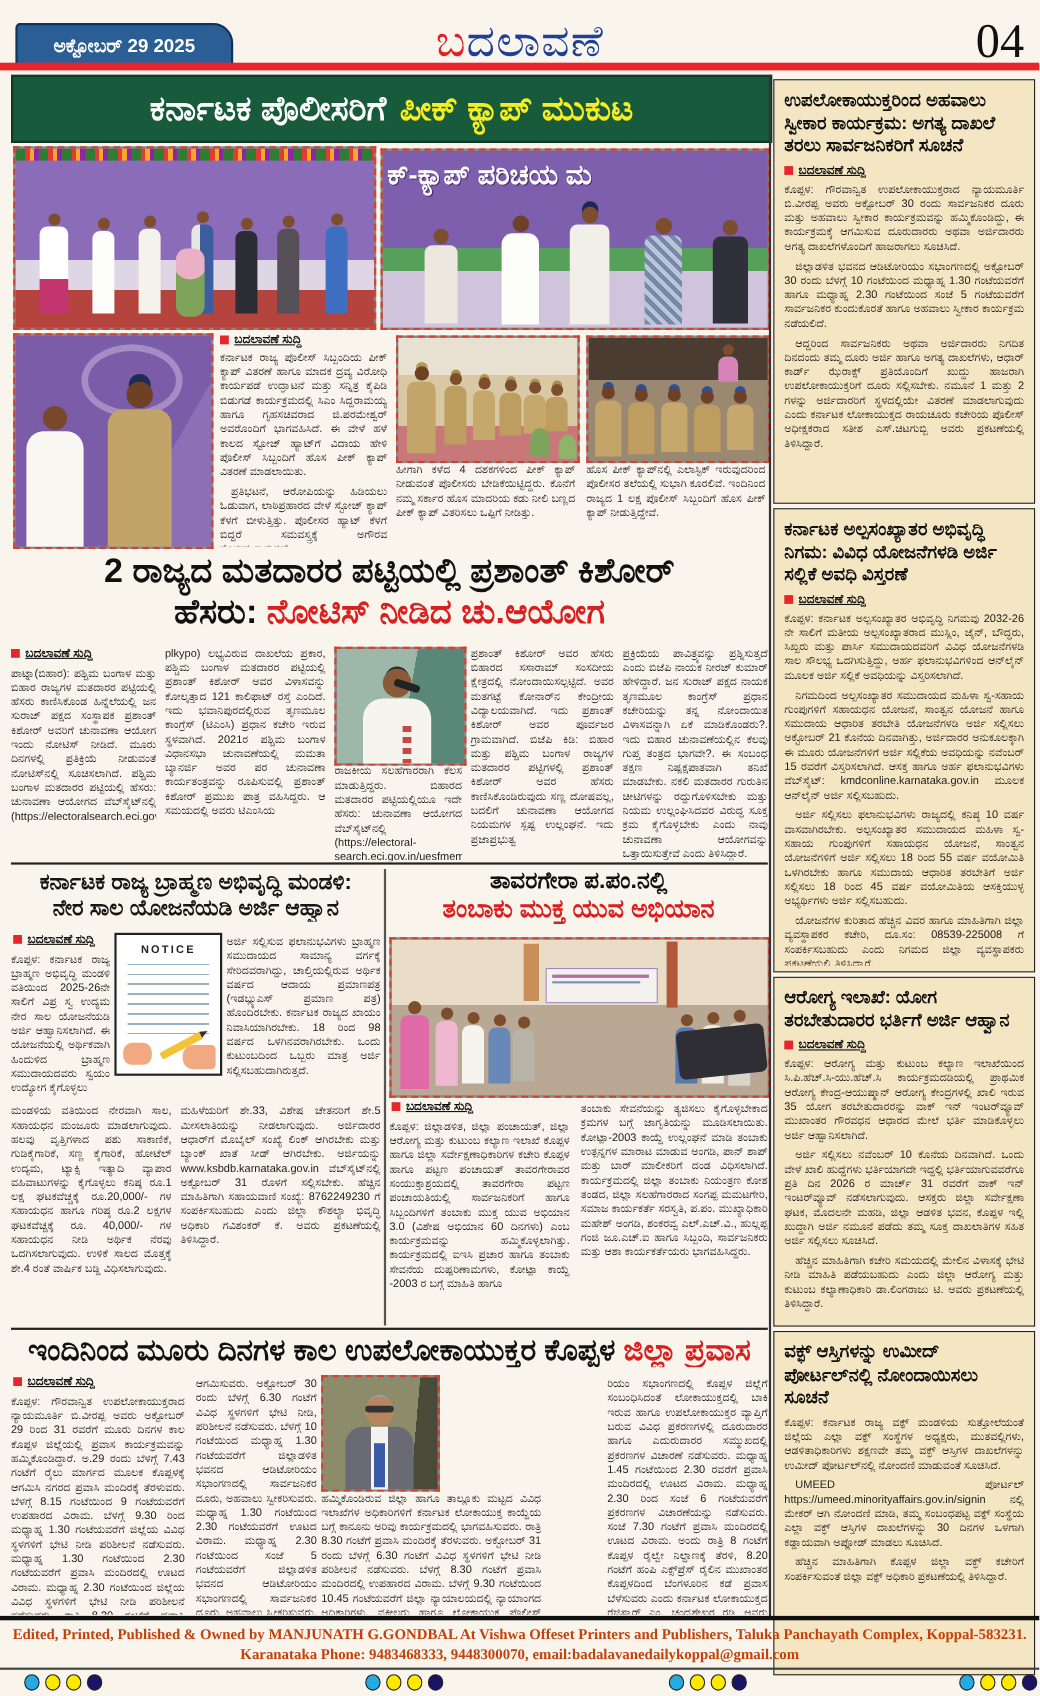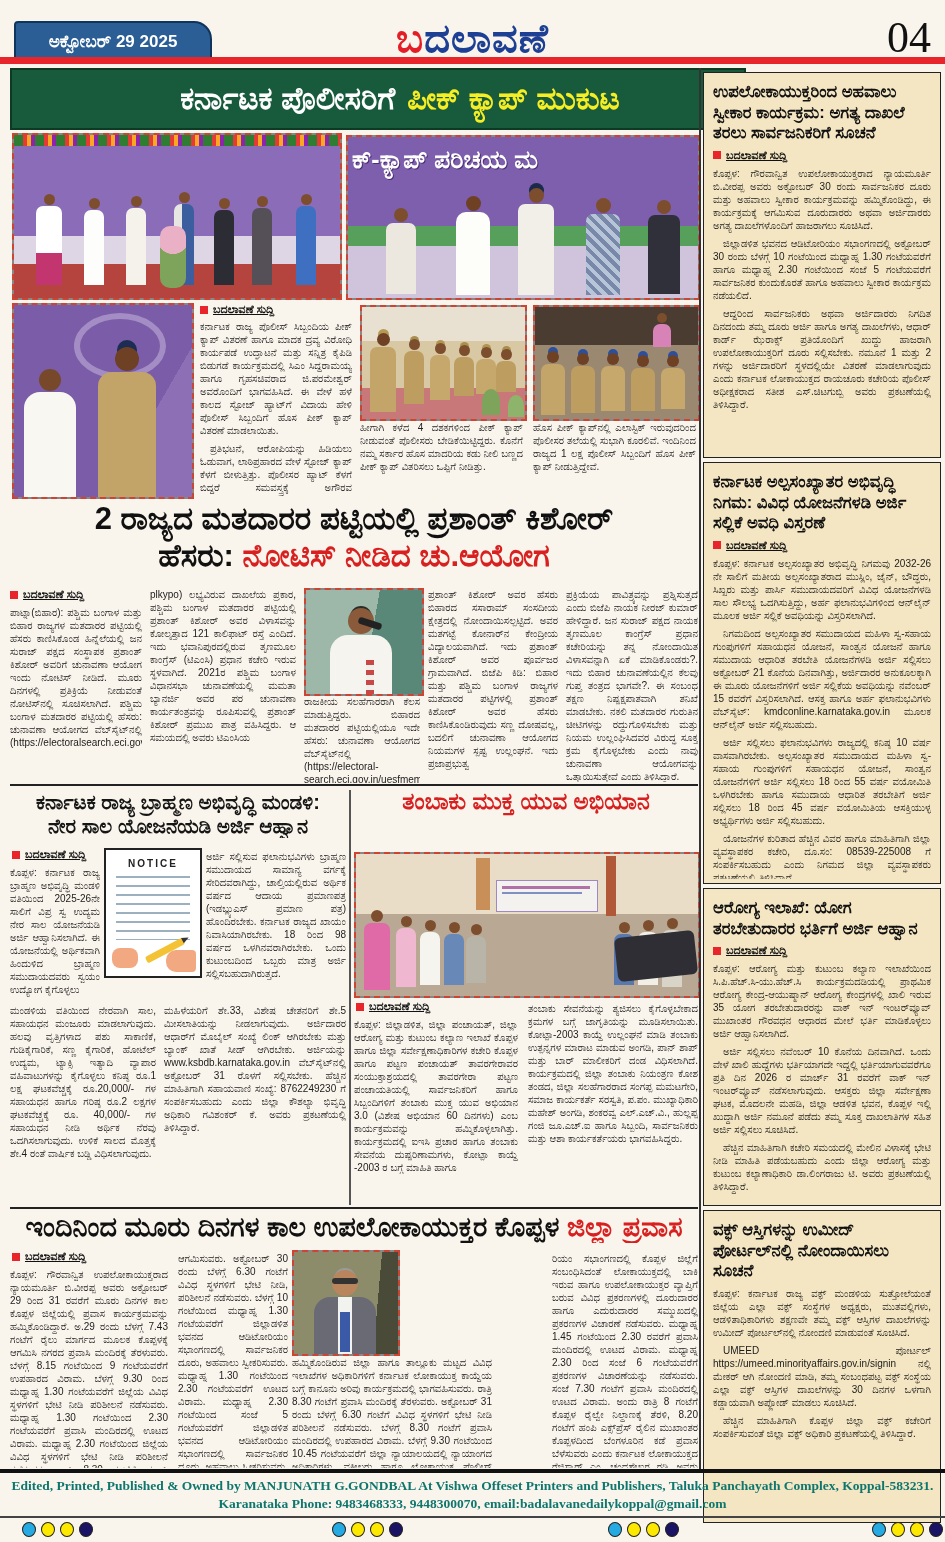--- a/index.html
+++ b/index.html
@@ -2,27 +2,27 @@
 <html><head>
 <meta charset="utf-8">
 <style>
   html,body{margin:0;padding:0;}
   body{width:945px;height:1542px;position:relative;background:#faf5ec;font-family:"Liberation Sans",sans-serif;color:#161616;overflow:hidden;}
   .abs{position:absolute;}
   .jt{text-align:justify;}
   .ovh{overflow:hidden;}
   
   .datebox{left:14px;top:21px;width:194px;height:37px;background:#2a5e95;border:2px solid #10355c;border-radius:4px 18px 4px 4px;color:#fff;font-weight:bold;font-size:17px;display:flex;align-items:center;justify-content:center;}
-  .masthead{left:0;right:0;top:16px;text-align:center;font-size:40px;font-weight:bold;letter-spacing:1px;}
+  .masthead{left:0;right:0;top:16px;text-align:center;font-size:40px;font-weight:normal;letter-spacing:1px;}
   .masthead .m1{color:#e41e26;}
   .masthead .m2{color:#1d3f94;}
   .pagenum{right:14px;top:12px;font-family:"Liberation Serif",serif;font-size:44px;color:#111;}
   .redrule{left:0;top:57px;width:945px;height:7px;background:#e8252b;}
   
-  .banner{left:10px;top:68px;width:688px;height:58px;background:#175a3c;border:2px solid #0c3a25;display:flex;align-items:center;justify-content:center;gap:12px;white-space:nowrap;overflow:hidden;padding-left:44px;}
+  .banner{left:10px;top:68px;width:688px;height:58px;background:#175a3c;border:2px solid #0c3a25;display:flex;align-items:center;justify-content:center;gap:12px;white-space:nowrap;overflow:hidden;}
   .banner .w{color:#ffffff;font-size:31px;font-weight:bold;}
   .banner .y{color:#f6ee24;font-size:31px;font-weight:bold;}
   
   .photo{position:absolute;border:2px dashed #cc4433;overflow:hidden;background:#888;}
   .ph-bg{position:absolute;inset:0;}
   .garland{position:absolute;left:0;top:0;right:0;height:11px;background:repeating-linear-gradient(90deg,#2e7d32 0 9px,#e53935 9px 13px,#f9a825 13px 17px,#8e24aa 17px 21px);}
   .person{position:absolute;width:20px;}
   .person .hd{display:block;width:11px;height:11px;border-radius:50%;background:#7d4e2e;margin:0 auto 1px;}
   .person .bd{display:block;height:calc(100% - 13px);border-radius:7px 7px 0 0;background:var(--c,#ddd);}
   .ph-text{position:absolute;left:4px;right:4px;top:8px;color:#fff;font-weight:bold;font-size:25px;white-space:nowrap;text-shadow:1px 1px 0 #4a2d73;}
@@ -41,21 +41,21 @@
   .hl-big .l2 .blk{color:#111;} .hl-big .l2 .red{color:#d7201f;}
   .caption{font-size:10px;line-height:1.3;color:#222;text-align:justify;}
   .h2line{text-align:center;font-weight:bold;line-height:1.2;}
   
   .rbox{position:absolute;left:703px;width:238px;background:#f4e6c2;border:1.5px solid #222;box-sizing:border-box;padding:8px 9px;}
   .rbox h3{margin:0 0 6px 0;font-size:16.5px;line-height:1.25;font-weight:bold;color:#111;}
   .vsep{left:699px;top:68px;width:2px;height:1402px;background:#333;}
   .hsep{background:#222;}
   
   .footrule{left:0;top:1469px;width:945px;height:4px;background:#111;}
-  .footer{left:0;top:1477px;width:945px;text-align:center;font-family:"Liberation Serif",serif;font-weight:bold;font-size:13.5px;color:#0f766e;line-height:1.35;}
+  .footer{left:0;top:1477px;width:945px;text-align:center;font-family:"Liberation Serif",serif;font-weight:bold;font-size:13.5px;color:#c2410c;line-height:1.35;}
   .footrule2{left:0;top:1516px;width:945px;height:2px;background:#444;}
   .dots{position:absolute;top:1522px;display:flex;gap:5px;}
   .dots i{width:12px;height:13px;border-radius:50%;display:block;border:1px solid #222;}
   
   .notice{background:#fff;border:2px solid #222;}
   .notice .nt{position:absolute;left:0;right:0;top:8px;text-align:center;font-weight:bold;font-size:10px;letter-spacing:2px;color:#222;}
   .notice .lines{position:absolute;left:10px;right:10px;top:26px;height:64px;background:repeating-linear-gradient(#9db0c0 0 1.5px,transparent 1.5px 9px);}
   .hand{position:absolute;background:#f2a981;border-radius:8px;}
   .pencil{position:absolute;width:42px;height:7px;background:#f3c335;transform:rotate(-28deg);border-radius:2px;}
   .pencil:after{content:"";position:absolute;right:-6px;top:0;border-left:7px solid #333;border-top:3.5px solid transparent;border-bottom:3.5px solid transparent;}
@@ -268,20 +268,21 @@
   <div class="pencil" style="right:14px;bottom:22px"></div>
 </div>
 
 <div class="abs bt jt ovh" style="left:206px;top:850px;width:140px;height:152px">ಅರ್ಜಿ ಸಲ್ಲಿಸುವ ಫಲಾನುಭವಿಗಳು ಬ್ರಾಹ್ಮಣ ಸಮುದಾಯದ ಸಾಮಾನ್ಯ ವರ್ಗಕ್ಕೆ ಸೇರಿದವರಾಗಿದ್ದು, ಚಾಲ್ತಿಯಲ್ಲಿರುವ ಅರ್ಥಿಕ ವರ್ಷದ ಆದಾಯ ಪ್ರಮಾಣಪತ್ರ (ಇಡಬ್ಲ್ಯುಎಸ್ ಪ್ರಮಾಣ ಪತ್ರ) ಹೊಂದಿರಬೇಕು. ಕರ್ನಾಟಕ ರಾಜ್ಯದ ಖಾಯಂ ನಿವಾಸಿಯಾಗಿರಬೇಕು. 18 ರಿಂದ 98 ವರ್ಷದ ಒಳಗಿನವರಾಗಿರಬೇಕು. ಒಂದು ಕುಟುಂಬದಿಂದ ಒಬ್ಬರು ಮಾತ್ರ ಅರ್ಜಿ ಸಲ್ಲಿಸಬಹುದಾಗಿರುತ್ತದೆ.</div>
 <div class="abs bt jt ovh" style="left:10px;top:1004px;width:146px;height:200px">ಮಂಡಳಿಯ ವತಿಯಿಂದ ನೇರವಾಗಿ ಸಾಲ, ಸಹಾಯಧನ ಮಂಜೂರು ಮಾಡಲಾಗುವುದು. ಹಲವು ವೃತ್ತಿಗಳಾದ ಪಶು ಸಾಕಾಣಿಕೆ, ಗುಡಿಕೈಗಾರಿಕೆ, ಸಣ್ಣ ಕೈಗಾರಿಕೆ, ಹೋಟೆಲ್ ಉದ್ಯಮ, ಟ್ಯಾಕ್ಸಿ ಇತ್ಯಾದಿ ವ್ಯಾಪಾರ ವಹಿವಾಟುಗಳನ್ನು ಕೈಗೊಳ್ಳಲು ಕನಿಷ್ಠ ರೂ.1 ಲಕ್ಷ ಘಟಕವೆಚ್ಚಕ್ಕೆ ರೂ.20,000/- ಗಳ ಸಹಾಯಧನ ಹಾಗೂ ಗರಿಷ್ಠ ರೂ.2 ಲಕ್ಷಗಳ ಘಟಕವೆಚ್ಚಕ್ಕೆ ರೂ. 40,000/- ಗಳ ಸಹಾಯಧನ ನೀಡಿ ಅರ್ಥಿಕ ನೆರವು ಒದಗಿಸಲಾಗುವುದು. ಉಳಿಕೆ ಸಾಲದ ಮೊತ್ತಕ್ಕೆ ಶೇ.4 ರಂತೆ ವಾರ್ಷಿಕ ಬಡ್ಡಿ ವಿಧಿಸಲಾಗುವುದು.</div>
 <div class="abs bt jt ovh" style="left:164px;top:1004px;width:182px;height:200px">ಮಹಿಳೆಯರಿಗೆ ಶೇ.33, ವಿಶೇಷ ಚೇತನರಿಗೆ ಶೇ.5 ಮೀಸಲಾತಿಯನ್ನು ನೀಡಲಾಗುವುದು. ಅರ್ಜಿದಾರರ ಆಧಾರ್‌ಗೆ ಮೊಬೈಲ್ ಸಂಖ್ಯೆ ಲಿಂಕ್ ಆಗಿರಬೇಕು ಮತ್ತು ಬ್ಯಾಂಕ್ ಖಾತೆ ಸೀಡ್ ಆಗಿರಬೇಕು. ಅರ್ಜಿಯನ್ನು www.ksbdb.karnataka.gov.in ವೆಬ್‌ಸೈಟ್‌ನಲ್ಲಿ ಅಕ್ಟೋಬರ್ 31 ರೊಳಗೆ ಸಲ್ಲಿಸಬೇಕು. ಹೆಚ್ಚಿನ ಮಾಹಿತಿಗಾಗಿ ಸಹಾಯವಾಣಿ ಸಂಖ್ಯೆ: 8762249230 ಗೆ ಸಂಪರ್ಕಿಸಬಹುದು ಎಂದು ಜಿಲ್ಲಾ ಕೌಶಲ್ಯಾ ಭಿವೃದ್ಧಿ ಅಧಿಕಾರಿ ಗವಿಶಂಕರ್ ಕೆ. ಅವರು ಪ್ರಕಟಣೆಯಲ್ಲಿ ತಿಳಿಸಿದ್ದಾರೆ.</div>
 
 <div class="abs" style="left:349px;top:790px;width:1.5px;height:415px;background:#555"></div>
 
 <div class="abs h2line ovh" style="left:354px;top:788px;width:344px">
+  <div style="font-size:21px;color:#111">ತಾವರಗೇರಾ ಪ.ಪಂ.ನಲ್ಲಿ</div>
   <div style="font-size:23px;color:#d7201f">ತಂಬಾಕು ಮುಕ್ತ ಯುವ ಅಭಿಯಾನ</div>
 </div>
 
 <div class="photo" style="left:354px;top:852px;width:342px;height:142px">
   <div class="ph-bg" style="background:linear-gradient(#e9ddc8 0 42%,#b8a894 42% 100%)"></div>
   <div class="abs" style="left:120px;top:4px;width:14px;height:52px;background:#c89058"></div>
   <div class="abs" style="left:250px;top:2px;width:10px;height:60px;background:#b05838"></div>
   <div class="abs" style="left:140px;top:26px;width:100px;height:30px;background:#f4f2ee;border:1px solid #a088c0"></div>
   <div class="abs" style="left:146px;top:32px;width:88px;height:3px;background:#b070a8"></div>
   <div class="abs" style="left:146px;top:38px;width:80px;height:2px;background:#8090c0"></div>

